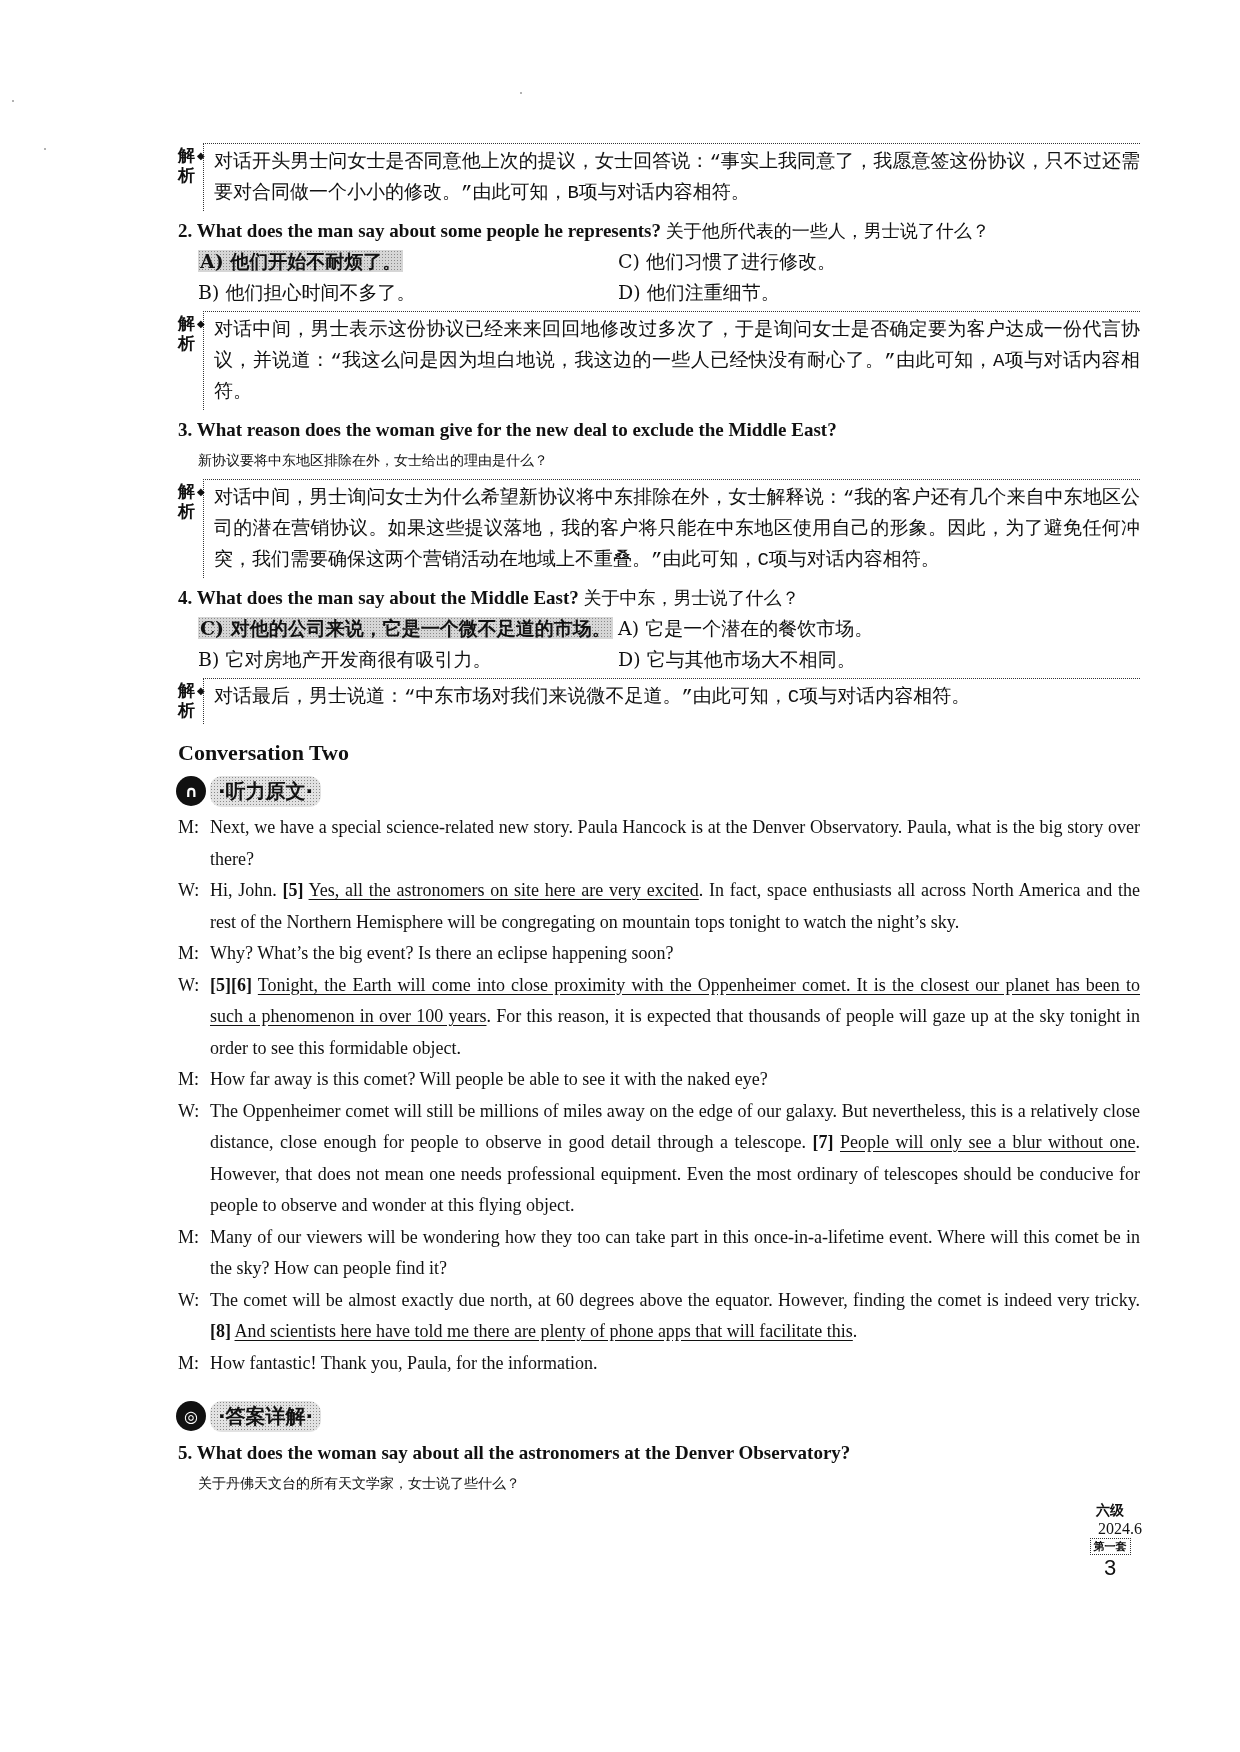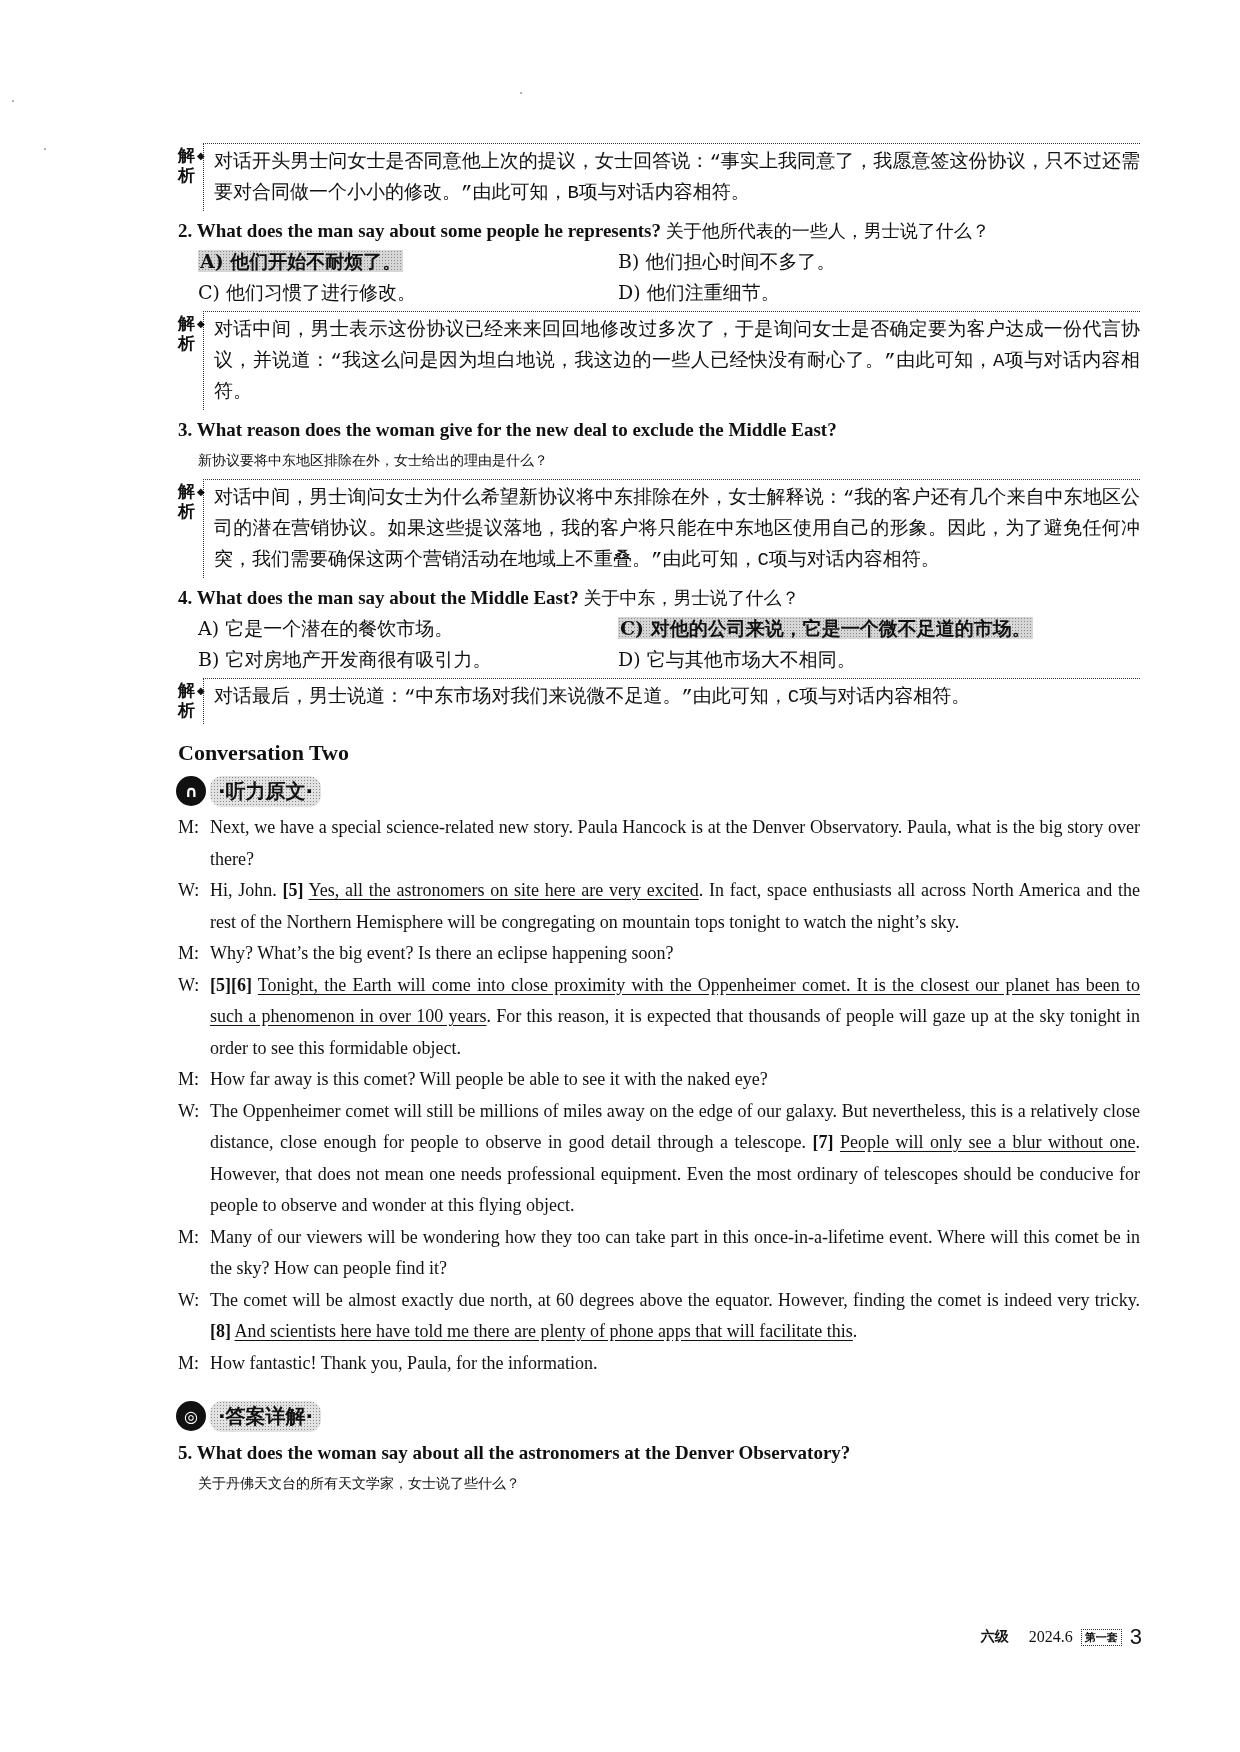--- a/index.html
+++ b/index.html
@@ -36,21 +36,21 @@
         font-family: "DejaVu Sans", sans-serif;
         background-color: #e2e2e2; background-image: radial-gradient(#888 0.7px, transparent 0.8px);
         background-size: 3px 3px; border-radius: 12px; }
 
   .turn { display: flex; font-size: 18px; line-height: 31.5px; }
   .turn .spk { width: 32px; flex: none; }
   .turn .txt { flex: 1; text-align: justify; }
   .u { text-decoration: underline; text-underline-offset: 3px; }
   .b { font-weight: bold; }
 
-  .footer { position: absolute; top: 1624px; right: 98px; font-size: 16px; display: flex; align-items: center; }
+  .footer { position: absolute; top: 1502px; right: 98px; font-size: 16px; display: flex; align-items: center; flex-direction: column; }
   .footer .lvl { font-family: "DejaVu Sans", sans-serif; font-weight: bold; font-size: 14px; }
   .footer .chap { border: 1px dotted #333; padding: 0 3px; margin: 0 8px; font-size: 11px; font-weight: bold;
                   font-family: "DejaVu Sans", sans-serif; }
   .footer .pno { font-family: "Liberation Sans", sans-serif; font-size: 22px; }
 </style>
 </head>
 <body>
 
 <div class="speck" style="left:520px;top:92px;"></div>
 <div class="speck" style="left:12px;top:100px;"></div>
@@ -66,22 +66,22 @@
       </div>
     <div class="diamond">◆</div>
     <div class="box">对话开头男士问女士是否同意他上次的提议，女士回答说：“事实上我同意了，我愿意签这份协议，只不过还需要对合同做一个小小的修改。”由此可知，B项与对话内容相符。</div>
   </div>
 
   <p class="question" style="margin-top:4px">
     <span>2.</span> <span>What does the man say about some people he represents?</span> <span class="cn">关于他所代表的一些人，男士说了什么？</span>
   </p>
   <div class="options">
     <div class="opt correct"><span class="hl">A) 他们开始不耐烦了。</span></div>
+    <div class="opt">C) 他们习惯了进行修改。</div>
     <div class="opt">B) 他们担心时间不多了。</div>
-    <div class="opt">C) 他们习惯了进行修改。</div>
     <div class="opt">D) 他们注重细节。</div>
   </div>
 
   <div class="analysis" style="margin-top:3px">
     <div class="tag">
         <span>解</span>
         <span>析</span>
       </div>
     <div class="diamond">◆</div>
     <div class="box">对话中间，男士表示这份协议已经来来回回地修改过多次了，于是询问女士是否确定要为客户达成一份代言协议，并说道：“我这么问是因为坦白地说，我这边的一些人已经快没有耐心了。”由此可知，A项与对话内容相符。</div>
@@ -98,22 +98,22 @@
         <span>析</span>
       </div>
     <div class="diamond">◆</div>
     <div class="box">对话中间，男士询问女士为什么希望新协议将中东排除在外，女士解释说：“我的客户还有几个来自中东地区公司的潜在营销协议。如果这些提议落地，我的客户将只能在中东地区使用自己的形象。因此，为了避免任何冲突，我们需要确保这两个营销活动在地域上不重叠。”由此可知，C项与对话内容相符。</div>
   </div>
 
   <p class="question" style="margin-top:4px">
     <span>4.</span> <span>What does the man say about the Middle East?</span> <span class="cn">关于中东，男士说了什么？</span>
   </p>
   <div class="options">
+    <div class="opt correct"><span class="hl">C) 对他的公司来说，它是一个微不足道的市场。</span></div>
     <div class="opt">A) 它是一个潜在的餐饮市场。</div>
-    <div class="opt correct"><span class="hl">C) 对他的公司来说，它是一个微不足道的市场。</span></div>
     <div class="opt">B) 它对房地产开发商很有吸引力。</div>
     <div class="opt">D) 它与其他市场大不相同。</div>
   </div>
 
   <div class="analysis" style="margin-top:3px">
     <div class="tag">
         <span>解</span>
         <span>析</span>
       </div>
     <div class="diamond">◆</div>

